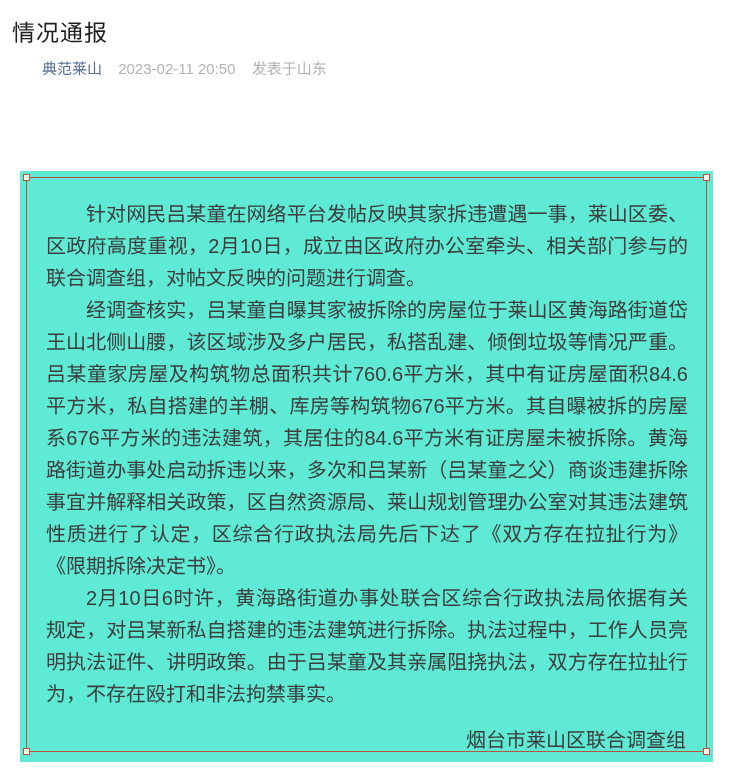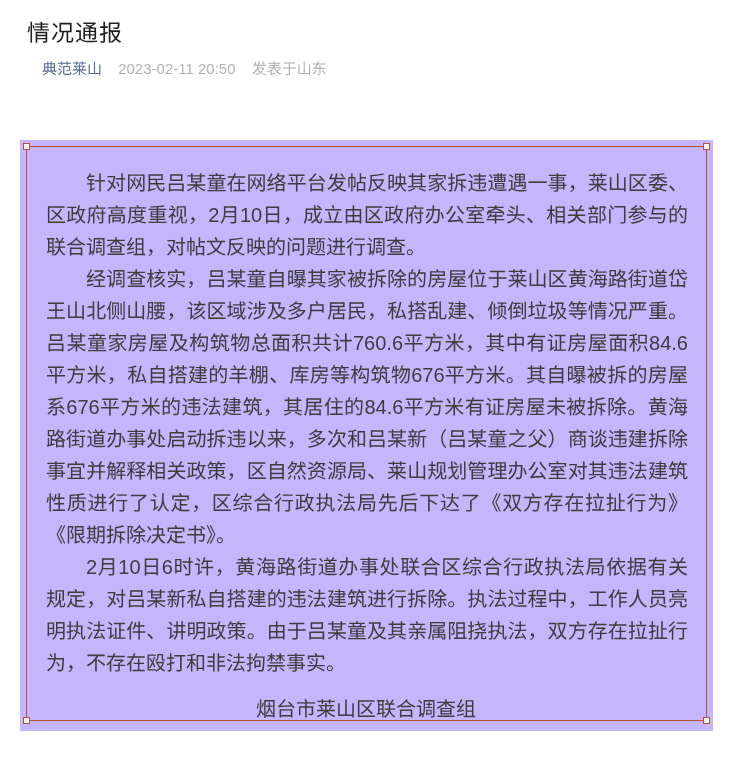--- a/index.html
+++ b/index.html
@@ -11,21 +11,21 @@
   .page {
     position: relative;
     width: 733px;
     height: 769px;
     background: #ffffff;
     overflow: hidden;
   }
   .article-title {
     position: absolute;
     top: 14px;
-    left: 27px;
+    left: 12px;
     font-size: 23px;
     font-weight: 400;
     color: #1f1f1f;
     letter-spacing: 1px;
     margin: 0;
   }
   .byline {
     position: absolute;
     top: 59px;
     left: 28px;
@@ -38,25 +38,25 @@
     color: #576b95;
     margin-right: 12px;
     cursor: pointer;
   }
   .meta {
     color: #b2b2b2;
     margin-right: 12px;
   }
   .notice-wrap {
     position: absolute;
-    top: 140px;
+    top: 171px;
     left: 20px;
     width: 693px;
     height: 591px;
-    background: #c4b5fd;
+    background: #5eead4;
   }
   .notice-box {
     position: absolute;
     top: 6px;
     left: 6px;
     right: 6px;
     bottom: 10px;
     border: 1px solid #b7553b;
     box-sizing: border-box;
     padding: 20px 18px 0 19px;
@@ -87,21 +87,21 @@
     margin-top: 14px;
     text-align: right;
     padding-right: 2px;
   }
   .signature-block p {
     margin: 0;
     font-size: 20px;
     line-height: 32px;
     color: #3d3d3d;
     text-indent: 0;
-    text-align: center;
+    text-align: right;
   }
 </style>
 </head>
 <body>
 
 <div class="page">
 
   <h1 class="article-title">情况通报</h1>
 
   <div class="byline">

